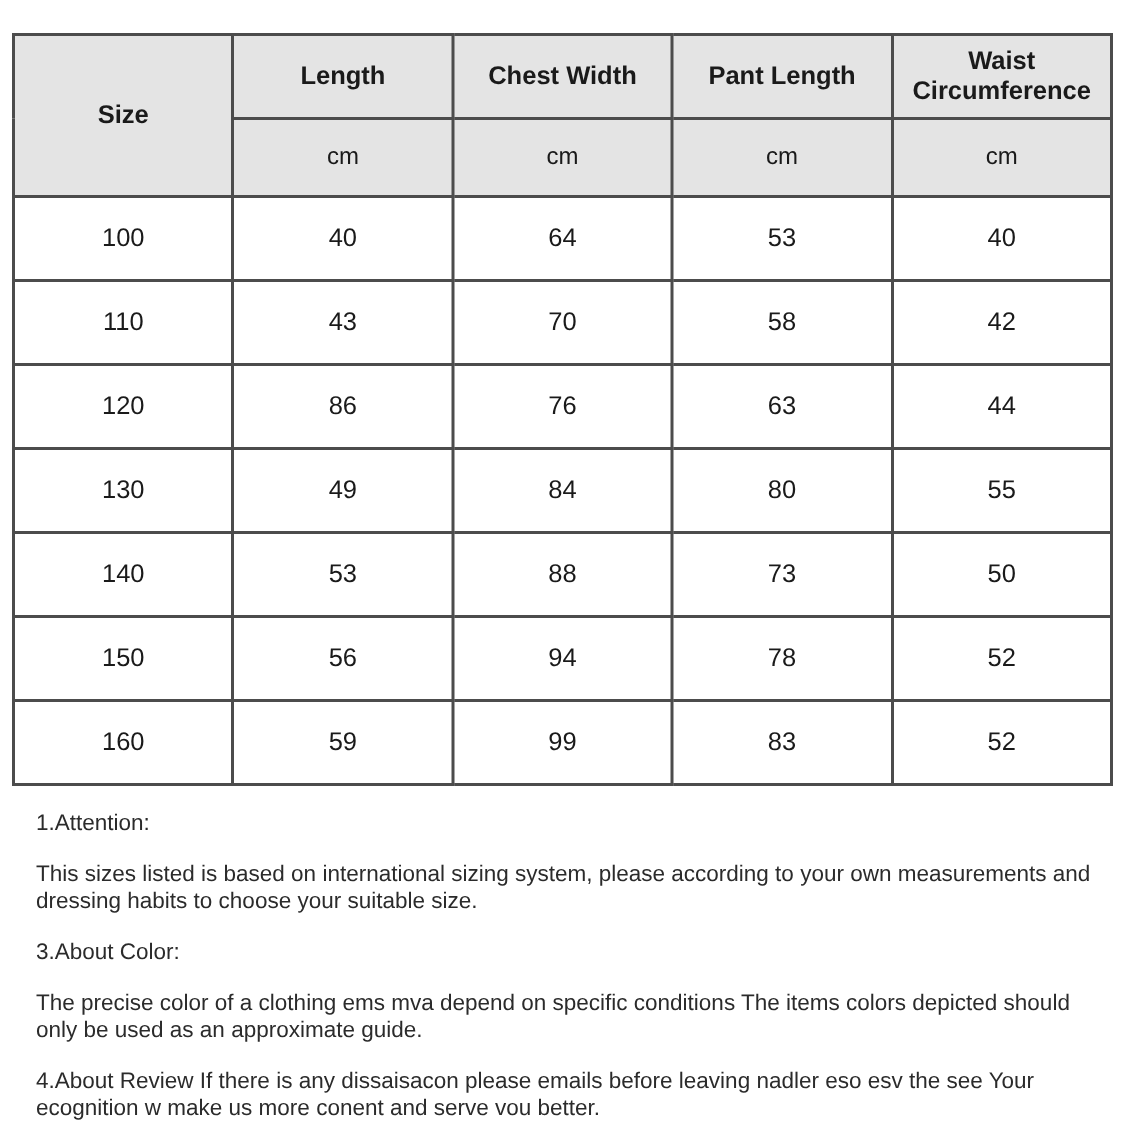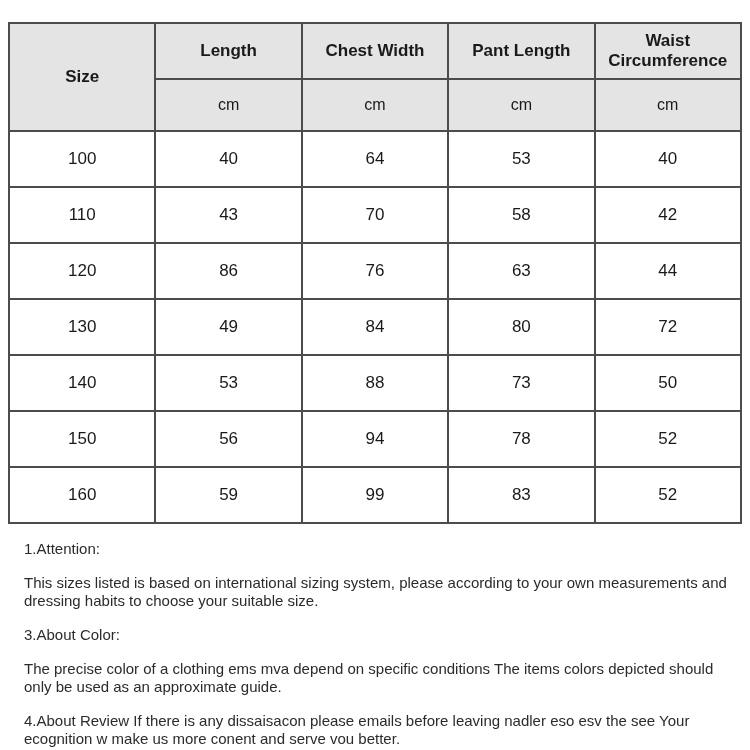--- a/index.html
+++ b/index.html
@@ -100,21 +100,21 @@
       <td>86</td>
       <td>76</td>
       <td>63</td>
       <td>44</td>
     </tr>
     <tr class="data-row">
       <td>130</td>
       <td>49</td>
       <td>84</td>
       <td>80</td>
-      <td>72</td>
+      <td>55</td>
     </tr>
     <tr class="data-row">
       <td>140</td>
       <td>53</td>
       <td>88</td>
       <td>73</td>
       <td>50</td>
     </tr>
     <tr class="data-row">
       <td>150</td>

